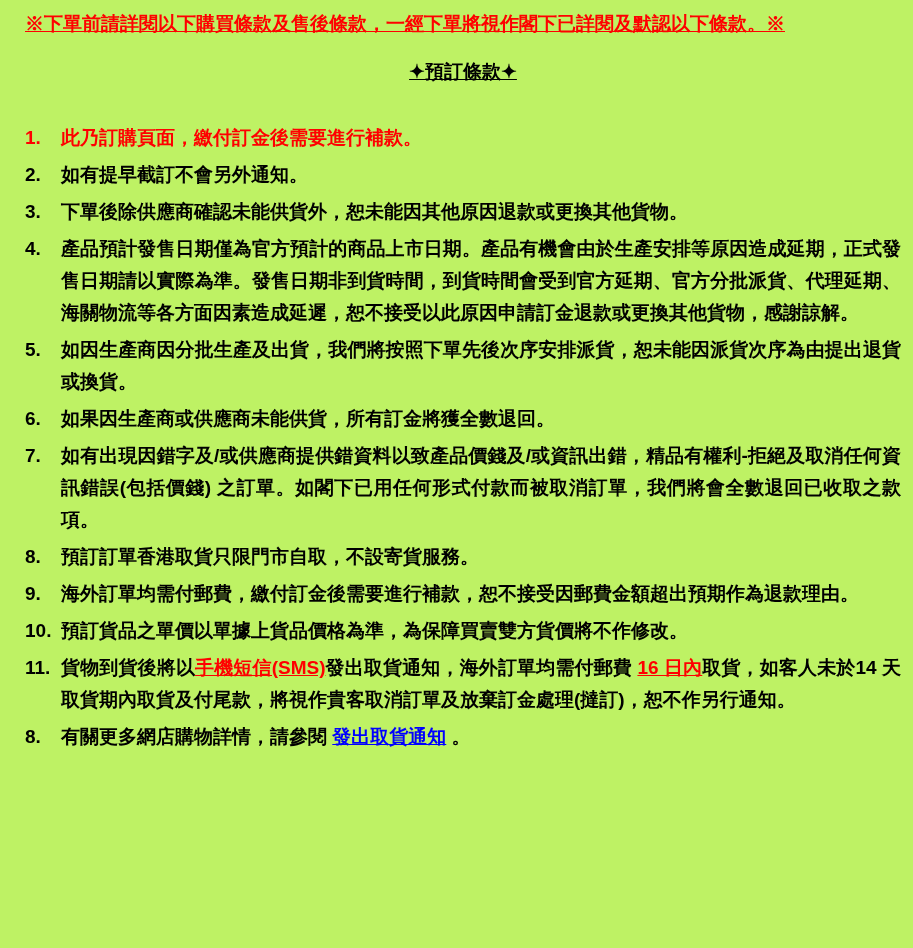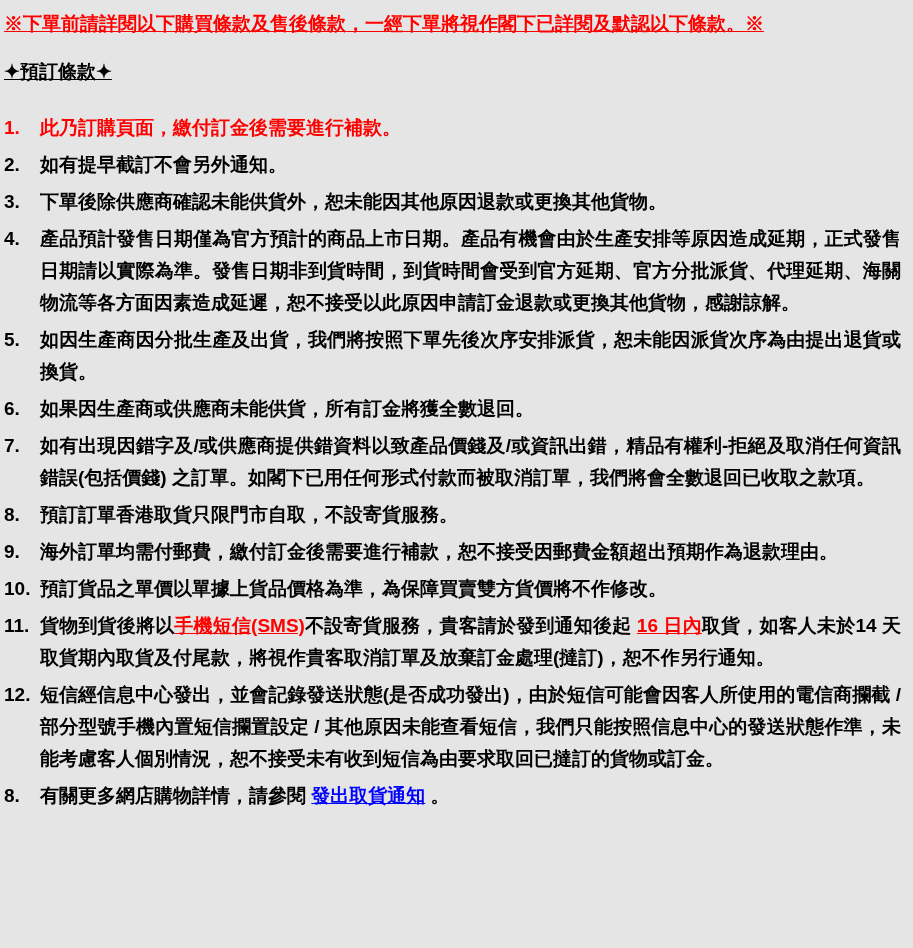--- a/index.html
+++ b/index.html
@@ -4,39 +4,40 @@
 <style>
   html, body {
     margin: 0;
     padding: 0;
     background: #ffffff;
   }
   .page {
     width: 913px;
     min-height: 948px;
     box-sizing: border-box;
-    padding: 10px 12px 12px 4px;
-    background: #e5e5e5;
+    padding: 10px 12px 12px 25px;
+    background: #bef264;
     font-family: "Liberation Sans", sans-serif;
     font-weight: bold;
     color: #000000;
   }
   .title {
     color: #ff0000;
     text-decoration: underline;
     font-size: 19px;
     line-height: 28px;
     margin-bottom: 22px;
   }
   .heading {
     color: #000000;
     text-decoration: underline;
     font-size: 19px;
     line-height: 24px;
-    margin-bottom: 28px;
+    margin-bottom: 38px;
+    text-align: center;
   }
   .terms {
     font-size: 19px;
   }
   .term {
     display: flex;
     align-items: flex-start;
     line-height: 32px;
     margin-bottom: 5px;
   }
@@ -105,24 +106,20 @@
       <div class="term">
         <span class="num">9.</span>
         <span class="body"><span class="normal">海外訂單均需付郵費，繳付訂金後需要進行補款，恕不接受因郵費金額超出預期作為退款理由。</span></span>
       </div>
       <div class="term">
         <span class="num">10.</span>
         <span class="body"><span class="normal">預訂貨品之單價以單據上貨品價格為準，為保障買賣雙方貨價將不作修改。</span></span>
       </div>
       <div class="term">
         <span class="num">11.</span>
-        <span class="body"><span class="normal">貨物到貨後將以</span><span class="red-underline">手機短信(SMS)</span><span class="normal">不設寄貨服務，貴客請於發到通知後起 </span><span class="red-underline">16 日內</span><span class="normal">取貨，如客人未於14 天取貨期內取貨及付尾款，將視作貴客取消訂單及放棄訂金處理(撻訂)，恕不作另行通知。</span></span>
-      </div>
-      <div class="term">
-        <span class="num">12.</span>
-        <span class="body"><span class="normal">短信經信息中心發出，並會記錄發送狀態(是否成功發出)，由於短信可能會因客人所使用的電信商攔截 / 部分型號手機內置短信攔置設定 / 其他原因未能查看短信，我們只能按照信息中心的發送狀態作準，未能考慮客人個別情況，恕不接受未有收到短信為由要求取回已撻訂的貨物或訂金。</span></span>
+        <span class="body"><span class="normal">貨物到貨後將以</span><span class="red-underline">手機短信(SMS)</span><span class="normal">發出取貨通知，海外訂單均需付郵費 </span><span class="red-underline">16 日內</span><span class="normal">取貨，如客人未於14 天取貨期內取貨及付尾款，將視作貴客取消訂單及放棄訂金處理(撻訂)，恕不作另行通知。</span></span>
       </div>
       <div class="term">
         <span class="num">8.</span>
         <span class="body"><span class="normal">有關更多網店購物詳情，請參閱 </span><span class="link">發出取貨通知</span><span class="normal"> 。</span></span>
       </div>
     </div>
 </div>
 
 </body></html>

